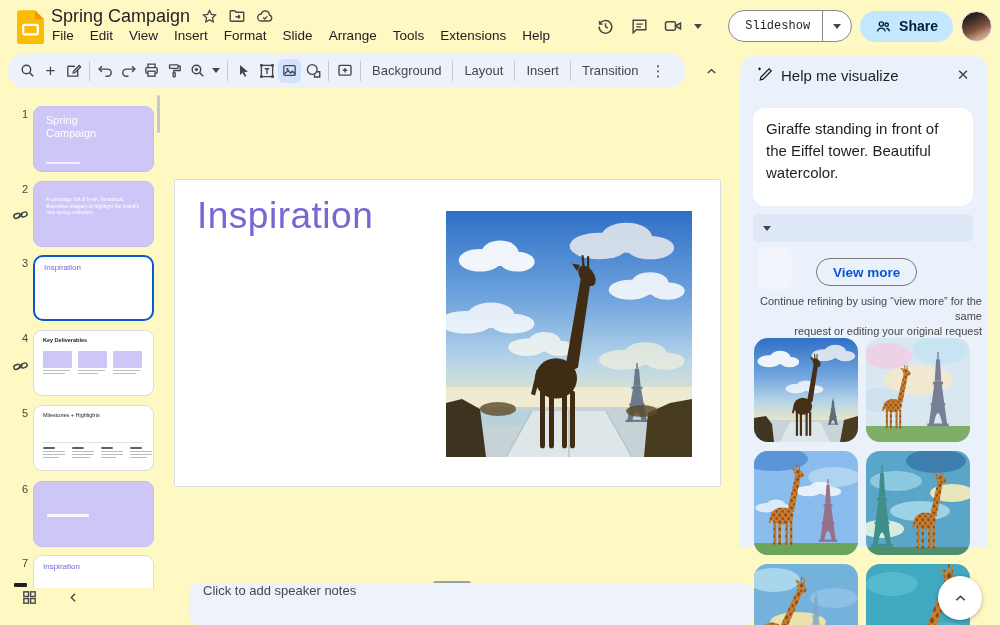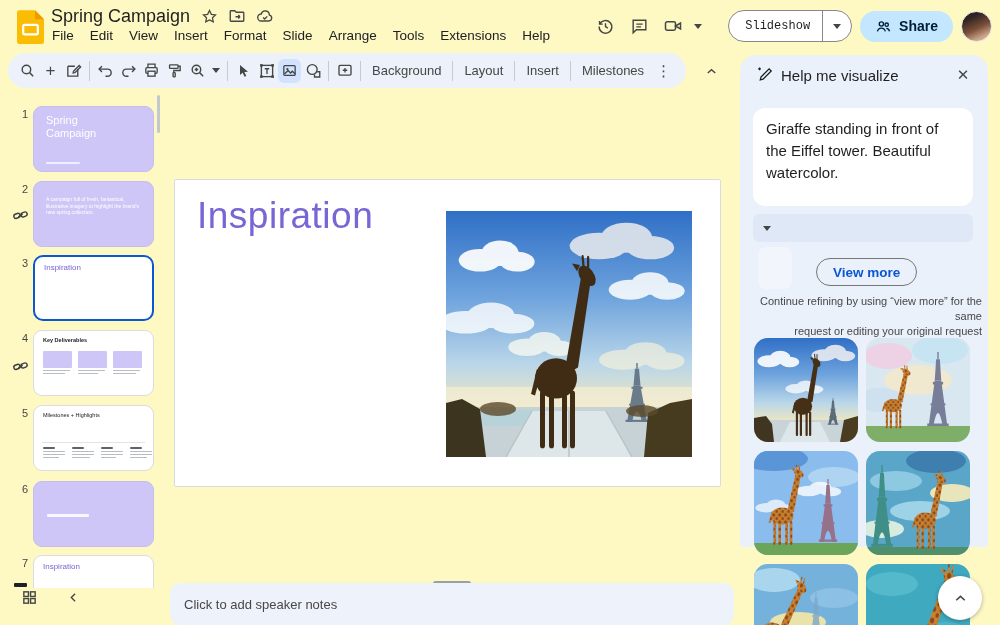--- a/index.html
+++ b/index.html
@@ -57,21 +57,21 @@
   .strip-scrollbar { position:absolute; left:157px; top:3px; width:3px; height:38px; background:#c3c8ce; border-radius:2px; }
   .strip-dash { position:absolute; left:14px; top:491px; width:13px; height:4px; background:#202124; border-radius:1px; }
 
   
   .slide-canvas { position:absolute; left:174px; top:179px; width:547px; height:308px; background:#fff; border:1px solid #d7dce3; border-radius:2px; }
   .slide-title { position:absolute; left:22px; top:15px; font-size:37px; color:#7766d4; letter-spacing:.5px; }
   .slide-image { position:absolute; left:271px; top:31px; width:246px; height:246px; overflow:hidden; }
   .h-scrollbar { position:absolute; left:433px; top:581px; width:38px; height:5px; background:#9aa0a6; border-radius:3px; }
 
   
-  .notes-bar { position:absolute; left:170px; top:583px; width:564px; height:42px; background:#eef2fa; border-radius:10px; display:flex; align-items:center; padding-left:14px; }
+  .notes-bar { position:absolute; left:189px; top:583px; width:564px; height:42px; background:#eef2fa; border-radius:10px; display:flex; align-items:flex-start; padding-left:14px; }
   .notes-text { font-size:13px; color:#474747; }
   .bottom-icons { position:absolute; left:20px; top:588px; display:flex; gap:26px; align-items:center; color:#444746; }
   .b-icon { width:18px; height:18px; display:flex; align-items:center; justify-content:center; }
 
   
   .panel { position:absolute; left:740px; top:55px; width:248px; height:492px; background:#ebf1fb; border-radius:16px 16px 0 0; }
   .panel-header { position:absolute; left:0; top:0; width:100%; height:40px; display:flex; align-items:center; padding:0 14px 0 16px; }
   .panel-title { font-size:15px; color:#1f1f1f; margin-left:8px; flex:1; }
   .panel-close { font-size:15px; color:#444746; width:22px; height:22px; display:flex; align-items:center; justify-content:center; }
   .prompt-card { position:absolute; left:13px; top:53px; width:220px; height:98px; background:#fff; border-radius:12px; padding:10px 13px; }
@@ -302,21 +302,21 @@
           <path d="M12 8v6M9 11h6"></path>
         </svg>
     </span>
     <span class="tb-div"></span>
     <span class="tb-text">Background</span>
     <span class="tb-div"></span>
     <span class="tb-text">Layout</span>
     <span class="tb-div"></span>
     <span class="tb-text">Insert</span>
     <span class="tb-div"></span>
-    <span class="tb-text">Milestones</span>
+    <span class="tb-text">Transition</span>
     <span class="more-dots">⋮</span>
   </div>
   <span class="hide-menus">
     <svg viewBox="0 0 24 24" width="15" height="15" fill="none" stroke="#444746" stroke-width="2.2">
         <path d="M6 14.5l6-5.5 6 5.5"></path>
       </svg>
   </span>
 
   <div class="filmstrip">
 

